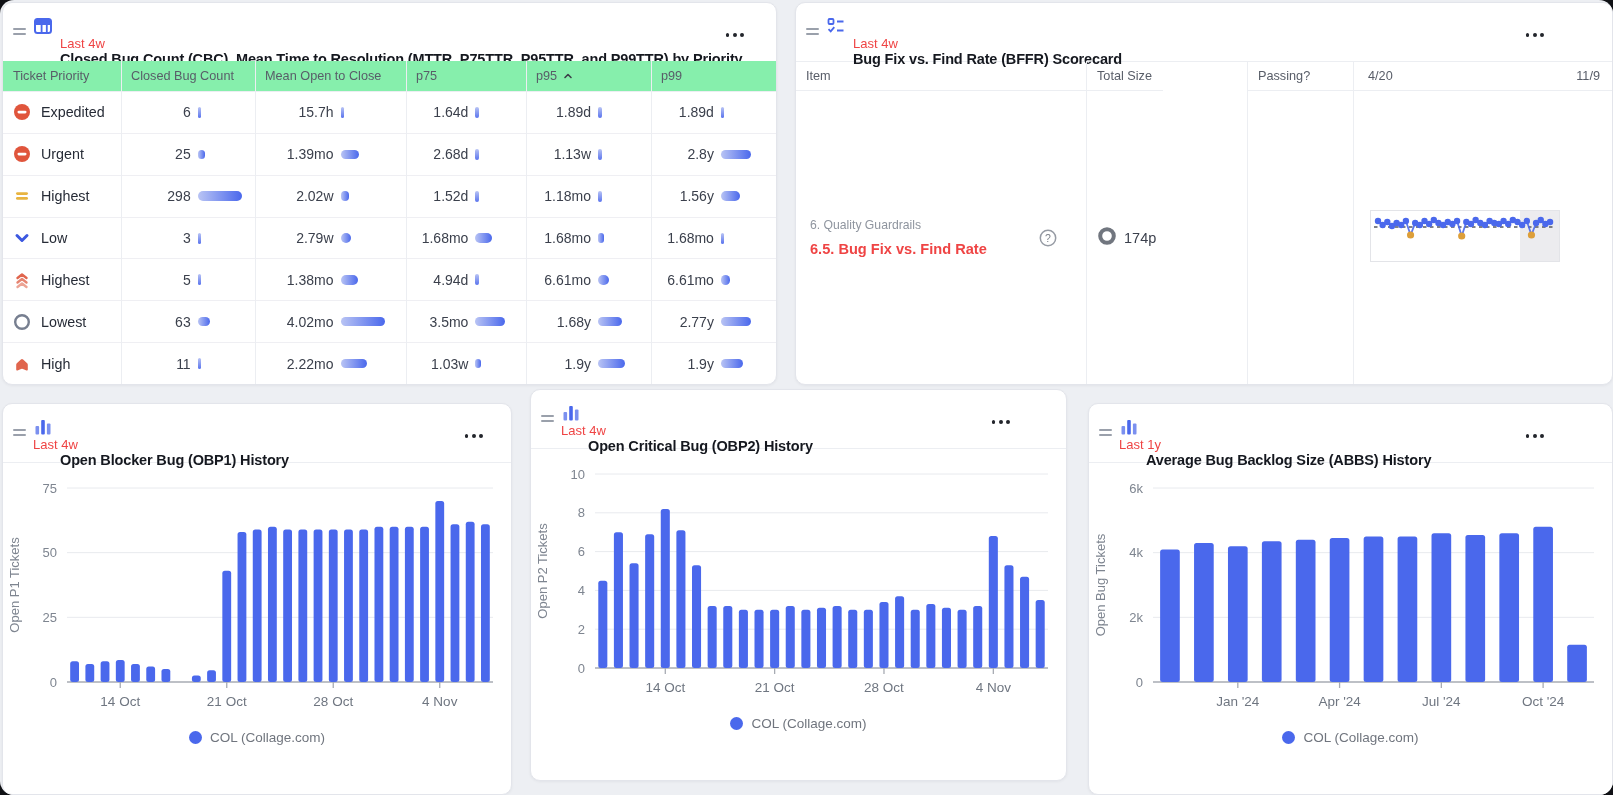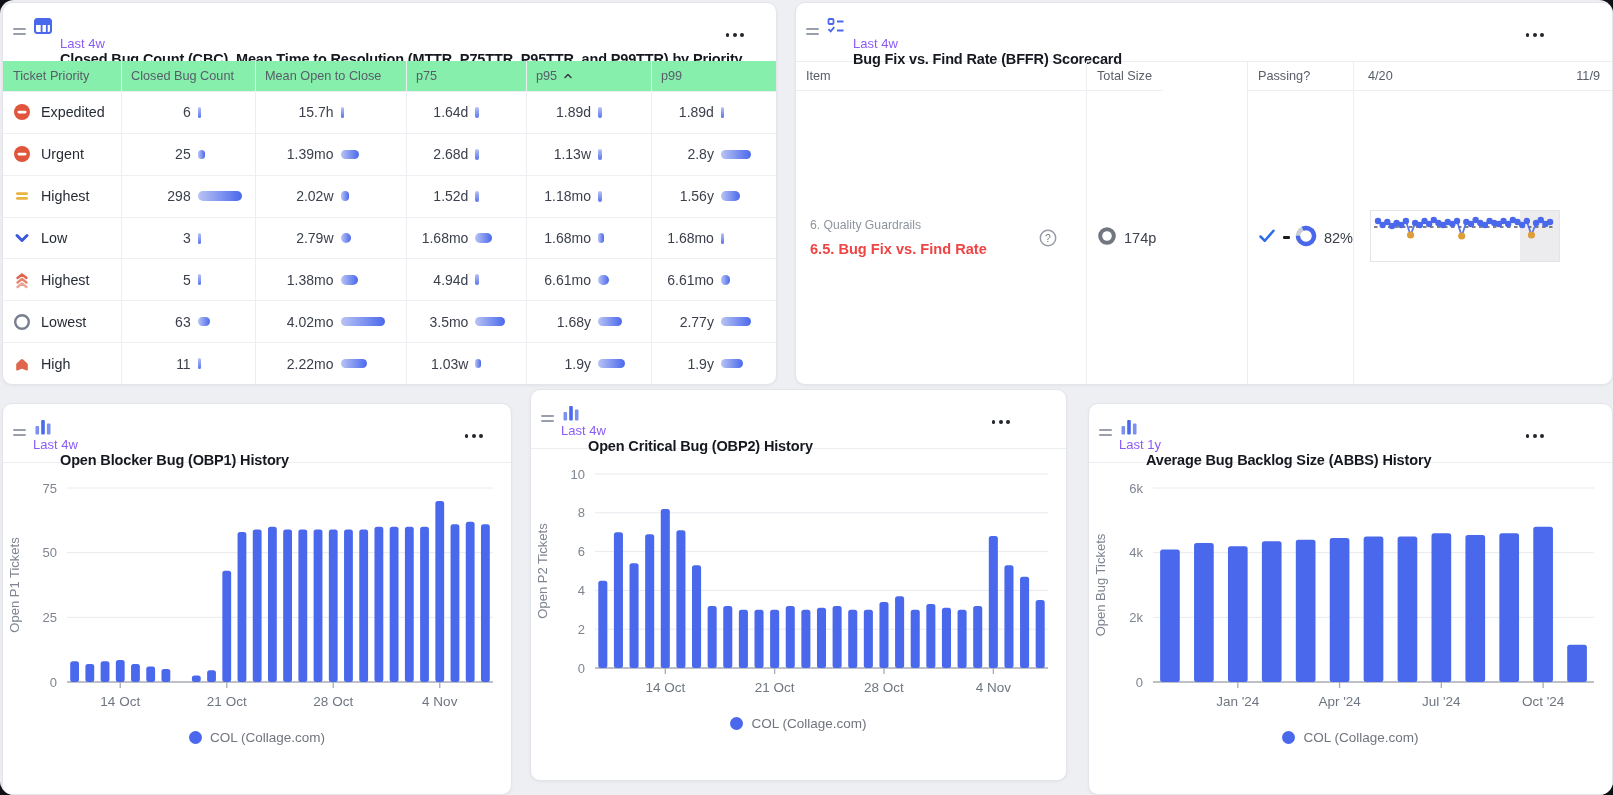--- a/index.html
+++ b/index.html
@@ -11,21 +11,21 @@
   #p-score{left:795px;top:2px;width:816px;height:381px;}
   #p-obp1{left:2px;top:403px;width:508px;height:390px;}
   #p-obp2{left:530px;top:389px;width:535px;height:390px;}
   #p-abbs{left:1088px;top:403px;width:523px;height:390px;}
   .phead{position:relative;height:58px;border-bottom:1px solid #eceef2;}
   .handle{position:absolute;left:10px;top:25px;display:flex;flex-direction:column;gap:3px;cursor:grab;}
   .handle i{display:block;width:13px;height:2px;border-radius:2px;background:#9aa0ab;}
   .picon{position:absolute;left:30px;top:13px;width:20px;height:20px;}
   .ptitle{position:absolute;left:57px;top:11px;font-size:14.5px;font-weight:600;color:#15181f;
     letter-spacing:-0.15px;white-space:nowrap;margin-top:37px;}
-  .psub{position:absolute;left:57px;top:33px;font-size:13px;color:#8b5cf6;}
+  .psub{position:absolute;left:57px;top:33px;font-size:13px;color:#ef4444;}
   .panel-chart .psub{left:30px;}
   .more{position:absolute;top:26px;display:flex;gap:3.5px;cursor:pointer;padding:4px;}
   .more i{width:3.8px;height:3.8px;border-radius:50%;background:#23262c;}
   
   .tbl{position:absolute;left:0;right:0;top:58px;bottom:0;display:flex;flex-direction:column;}
   .thead{display:flex;height:30px;background:#86efac;border-bottom:1px solid #eceef2;flex:0 0 30px;}
   .th{display:flex;align-items:center;gap:6px;padding-left:10px;font-size:12.7px;color:#585d68;
     box-sizing:border-box;cursor:pointer;}
   .tbody{flex:1;display:flex;flex-direction:column;}
   .trow{flex:1;display:flex;border-bottom:1px solid #efeff3;}
@@ -439,31 +439,20 @@
         <div class="sc-th">Total Size</div>
         <div class="sc-cell sc-val">
           <span id="ring-ic"><svg width="20" height="20" viewBox="0 0 20 20">
                 <circle cx="10" cy="10" r="6.8" fill="none" stroke="#71767f" stroke-width="4"></circle>
               </svg></span>
           <span>174p</span>
         </div>
       </div>
       <div class="sc-col" style="left:451px;width:106px">
         <div class="sc-th">Passing?</div>
-        <div class="sc-cell sc-val">
-          <span id="check-ic"><svg width="18" height="18" viewBox="0 0 18 18">
-                <path d="M2.5 9.5 L6.8 13.8 L15.5 3.8" fill="none" stroke="#2e6be6" stroke-width="2.5" stroke-linecap="round" stroke-linejoin="round"></path>
-              </svg></span>
-          <span class="sc-dash"></span>
-          <span id="donut-ic"><svg width="22" height="22" viewBox="0 0 22 22">
-                <circle cx="11" cy="11" r="8" fill="none" stroke="#c9cdd4" stroke-width="4.4"></circle>
-                <circle cx="11" cy="11" r="8" fill="none" stroke="#4a68ec" stroke-width="4.4" stroke-dasharray="41.2 50.3" stroke-linecap="butt" transform="rotate(-115 11 11)"></circle>
-              </svg></span>
-          <span>82%</span>
-        </div>
       </div>
       <div class="sc-col" style="left:557px;right:0">
         <div class="sc-th sc-spark-head">
           <span>4/20</span>
           <span>11/9</span>
         </div>
         <div class="sc-cell" style="padding-left:16px">
           <span id="spark"><svg width="190" height="52" viewBox="0 0 190 52">
                 <rect x="150" y="0.5" width="39" height="51" fill="#ececef"></rect>
                 <rect x="0.5" y="0.5" width="189" height="51" fill="none" stroke="#e3e4e8"></rect>

